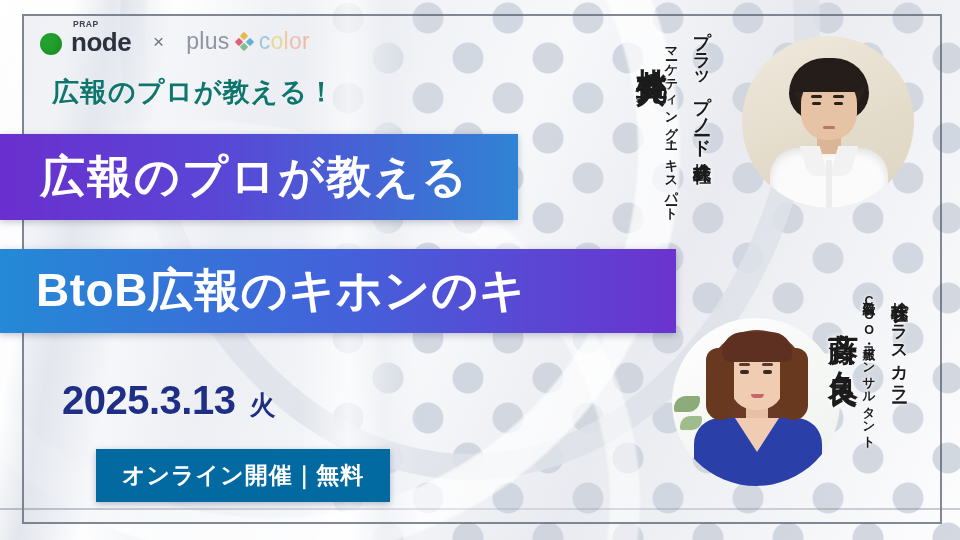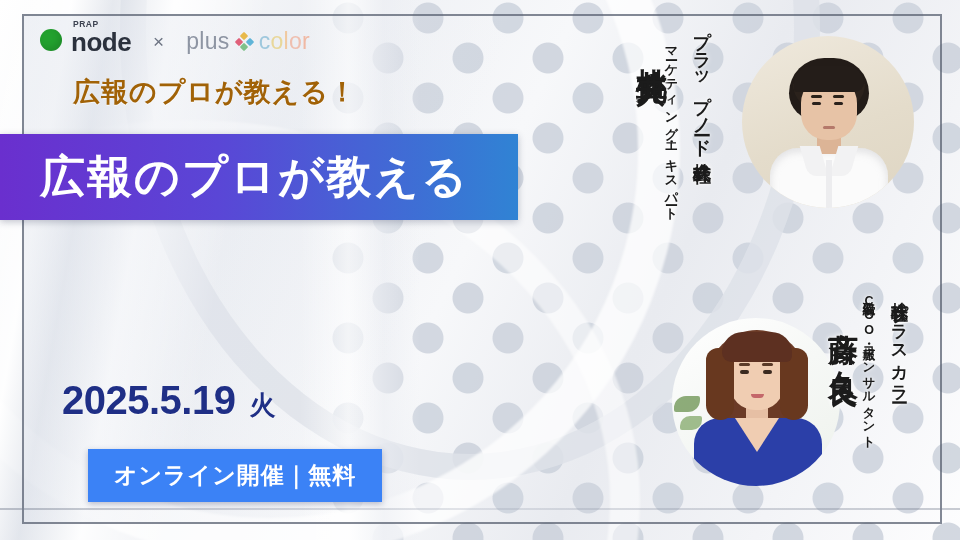--- a/index.html
+++ b/index.html
@@ -77,21 +77,21 @@
     position:absolute; left:22px; top:14px; right:18px; bottom:16px;
     background:linear-gradient(110deg, rgba(226,230,238,.55) 0%, rgba(255,255,255,0) 45%);
   }
 
   
   .logo-row {
     position:absolute; left:40px; top:28px;
     display:flex; align-items:center; gap:22px;
     z-index:6;
   }
-  .logo-prap { display:flex; align-items:flex-start; gap:9px; }
+  .logo-prap { display:flex; align-items:flex-end; gap:9px; }
   .logo-dot {
     width:22px; height:22px; border-radius:50%;
     background:#22a12e;
     box-shadow:inset -3px -3px 6px rgba(0,0,0,.12);
   }
   .logo-prap-text { position:relative; line-height:1; }
   .logo-prap-small {
     position:absolute; top:-9px; left:2px;
     font-size:8.5px; font-weight:bold; letter-spacing:.5px;
     color:#3d4351;
@@ -114,24 +114,23 @@
   .plus-mark i:nth-child(1){ left:5.5px; top:0;    background:#e8b94a; }
   .plus-mark i:nth-child(2){ left:11px;  top:5.5px;background:#5fb4d8; }
   .plus-mark i:nth-child(3){ left:5.5px; top:11px; background:#7fc08a; }
   .plus-mark i:nth-child(4){ left:0;     top:5.5px;background:#e0607a; }
   .w-c{color:#9fc8dd;} .w-o{color:#e8d79a;} .w-l{color:#f0c9a0;}
   .w-o2{color:#efbfb0;} .w-r{color:#f0b9a4;}
 
   
   .subtitle {
     position:absolute; left:52px; top:74px; z-index:6;
-    font-size:27px; font-weight:bold; color:#a16207;
+    font-size:27px; font-weight:bold; color:#0f766e;
     letter-spacing:1px;
     text-shadow:0 1px 0 rgba(255,255,255,.7);
-    margin-left:21px;
   }
 
   
   .bar {
     position:absolute; left:0; z-index:5;
     display:flex; align-items:center;
     color:#ffffff; font-weight:bold;
     box-shadow:0 2px 7px rgba(40,45,80,.28);
   }
   .bar1 {
@@ -153,22 +152,22 @@
     display:flex; align-items:baseline; gap:14px;
     color:#1f2f86; font-weight:bold;
     text-shadow:0 1px 1px rgba(255,255,255,.55);
   }
   .dt-date { font-size:40px; letter-spacing:-.5px; }
   .dt-day  { font-size:26px; }
   .dt-time { font-size:40px; letter-spacing:-.5px; }
 
   
   .badge {
-    position:absolute; left:88px; top:449px; z-index:6;
-    background:#3b82f6; color:#ffffff;
+    position:absolute; left:96px; top:449px; z-index:6;
+    background:#0369a1; color:#ffffff;
     padding:11px 26px;
     font-size:23px; font-weight:bold; letter-spacing:1px;
     box-shadow:0 2px 6px rgba(30,40,90,.3);
   }
 
   
   .photo {
     position:absolute; border-radius:50%; overflow:hidden; z-index:4;
   }
   .photo-1 { left:742px; top:36px;  width:172px; height:172px; }
@@ -299,23 +298,24 @@
       </span>
       <span>
         <span class="w-c">c</span><span class="w-o">o</span><span class="w-l">l</span><span class="w-o2">o</span><span class="w-r">r</span>
       </span>
     </div>
   </div>
 
   <div class="subtitle">広報のプロが教える！</div>
 
   <div class="bar bar1">広報のプロが教える</div>
+  <div class="bar bar2">BtoB広報のキホンのキ</div>
 
   <div class="datetime">
-    <span class="dt-date">2025.5.19</span>
+    <span class="dt-date">2025.3.13</span>
     <span class="dt-day">火</span>
   </div>
 
   <div class="badge">オンライン開催｜無料</div>
 
   <div class="photo photo-1">
     <div class="ph-bg ph1-bg"></div>
     <div class="m-shirt"></div>
     <div class="m-neck"></div>
     <div class="m-collar-l"></div>

